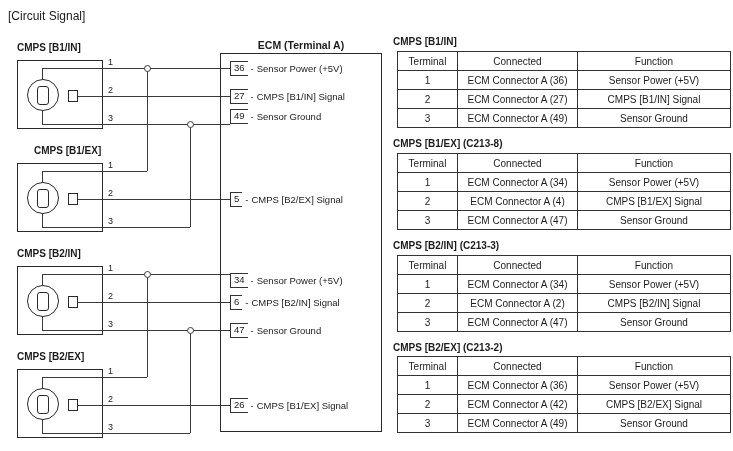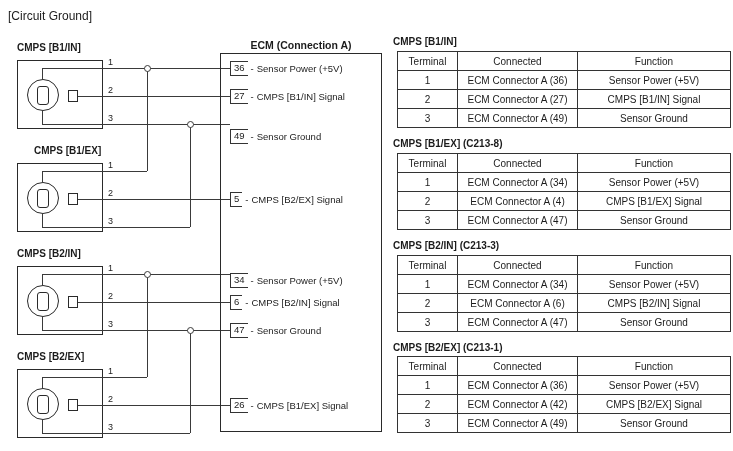--- a/index.html
+++ b/index.html
@@ -27,21 +27,21 @@
   .ctable{position:absolute;left:397px;width:333px;border-collapse:collapse;table-layout:fixed;}
   .ctable th,.ctable td{border:1px solid #333;font-size:10px;text-align:center;
         height:18px;padding:0 2px;overflow:hidden;white-space:nowrap;}
   .ctable th{font-weight:normal;}
 </style>
 </head>
 <body>
 
 <div class="page">
 
-  <div class="panel-title" style="left:8px;top:9px">[Circuit Ground]</div>
+  <div class="panel-title" style="left:8px;top:9px">[Circuit Signal]</div>
 
   <div class="c-label" style="left:17px;top:42px">CMPS [B1/IN]</div>
   <div class="cbox" style="left:17px;top:60px"></div>
   <div class="circ" style="left:27px;top:79px"></div>
   <div class="slot" style="left:37px;top:86px"></div>
   <div class="sq" style="left:68px;top:90px"></div>
   <div class="pin" style="left:108px;top:57px">1</div>
   <div class="pin" style="left:108px;top:85px">2</div>
   <div class="pin" style="left:108px;top:113px">3</div>
 
@@ -97,34 +97,34 @@
   <div class="wv" style="left:147px;top:68px;height:103px"></div>
   <div class="wv" style="left:190px;top:124px;height:103px"></div>
   <div class="wv" style="left:147px;top:274px;height:103px"></div>
   <div class="wv" style="left:190px;top:330px;height:103px"></div>
 
   <div class="dot" style="left:144px;top:65px"></div>
   <div class="dot" style="left:187px;top:121px"></div>
   <div class="dot" style="left:144px;top:271px"></div>
   <div class="dot" style="left:187px;top:327px"></div>
 
-  <div class="ecm-t">ECM (Connection A)</div>
+  <div class="ecm-t">ECM (Terminal A)</div>
   <div class="ecm"></div>
 
   <div class="term" style="top:60px">
     <span class="tnum">36</span>
       <span class="tsep">-</span>
       <span>Sensor Power (+5V)</span>
   </div>
   <div class="term" style="top:88px">
     <span class="tnum">27</span>
       <span class="tsep">-</span>
       <span>CMPS [B1/IN] Signal</span>
   </div>
-  <div class="term" style="top:128px">
+  <div class="term" style="top:108px">
     <span class="tnum">49</span>
       <span class="tsep">-</span>
       <span>Sensor Ground</span>
   </div>
   <div class="term" style="top:191px">
     <span class="tnum">5</span>
       <span class="tsep">-</span>
       <span>CMPS [B2/EX] Signal</span>
   </div>
   <div class="term" style="top:272px">
@@ -223,32 +223,32 @@
       <th>Connected</th>
       <th>Function</th>
     </tr>
     <tr>
       <td>1</td>
       <td>ECM Connector A (34)</td>
       <td>Sensor Power (+5V)</td>
     </tr>
     <tr>
       <td>2</td>
-      <td>ECM Connector A (6)</td>
+      <td>ECM Connector A (2)</td>
       <td>CMPS [B2/IN] Signal</td>
     </tr>
     <tr>
       <td>3</td>
       <td>ECM Connector A (47)</td>
       <td>Sensor Ground</td>
     </tr>
   </tbody>
     </table>
 
-  <div class="tbl-label" style="top:342px">CMPS [B2/EX] (C213-1)</div>
+  <div class="tbl-label" style="top:342px">CMPS [B2/EX] (C213-2)</div>
   <table class="ctable" style="top:356px">
     <colgroup>
         <col style="width:60px">
         <col style="width:120px">
         <col style="width:153px">
       </colgroup>
     <tbody>
         <tr>
       <th>Terminal</th>
       <th>Connected</th>

